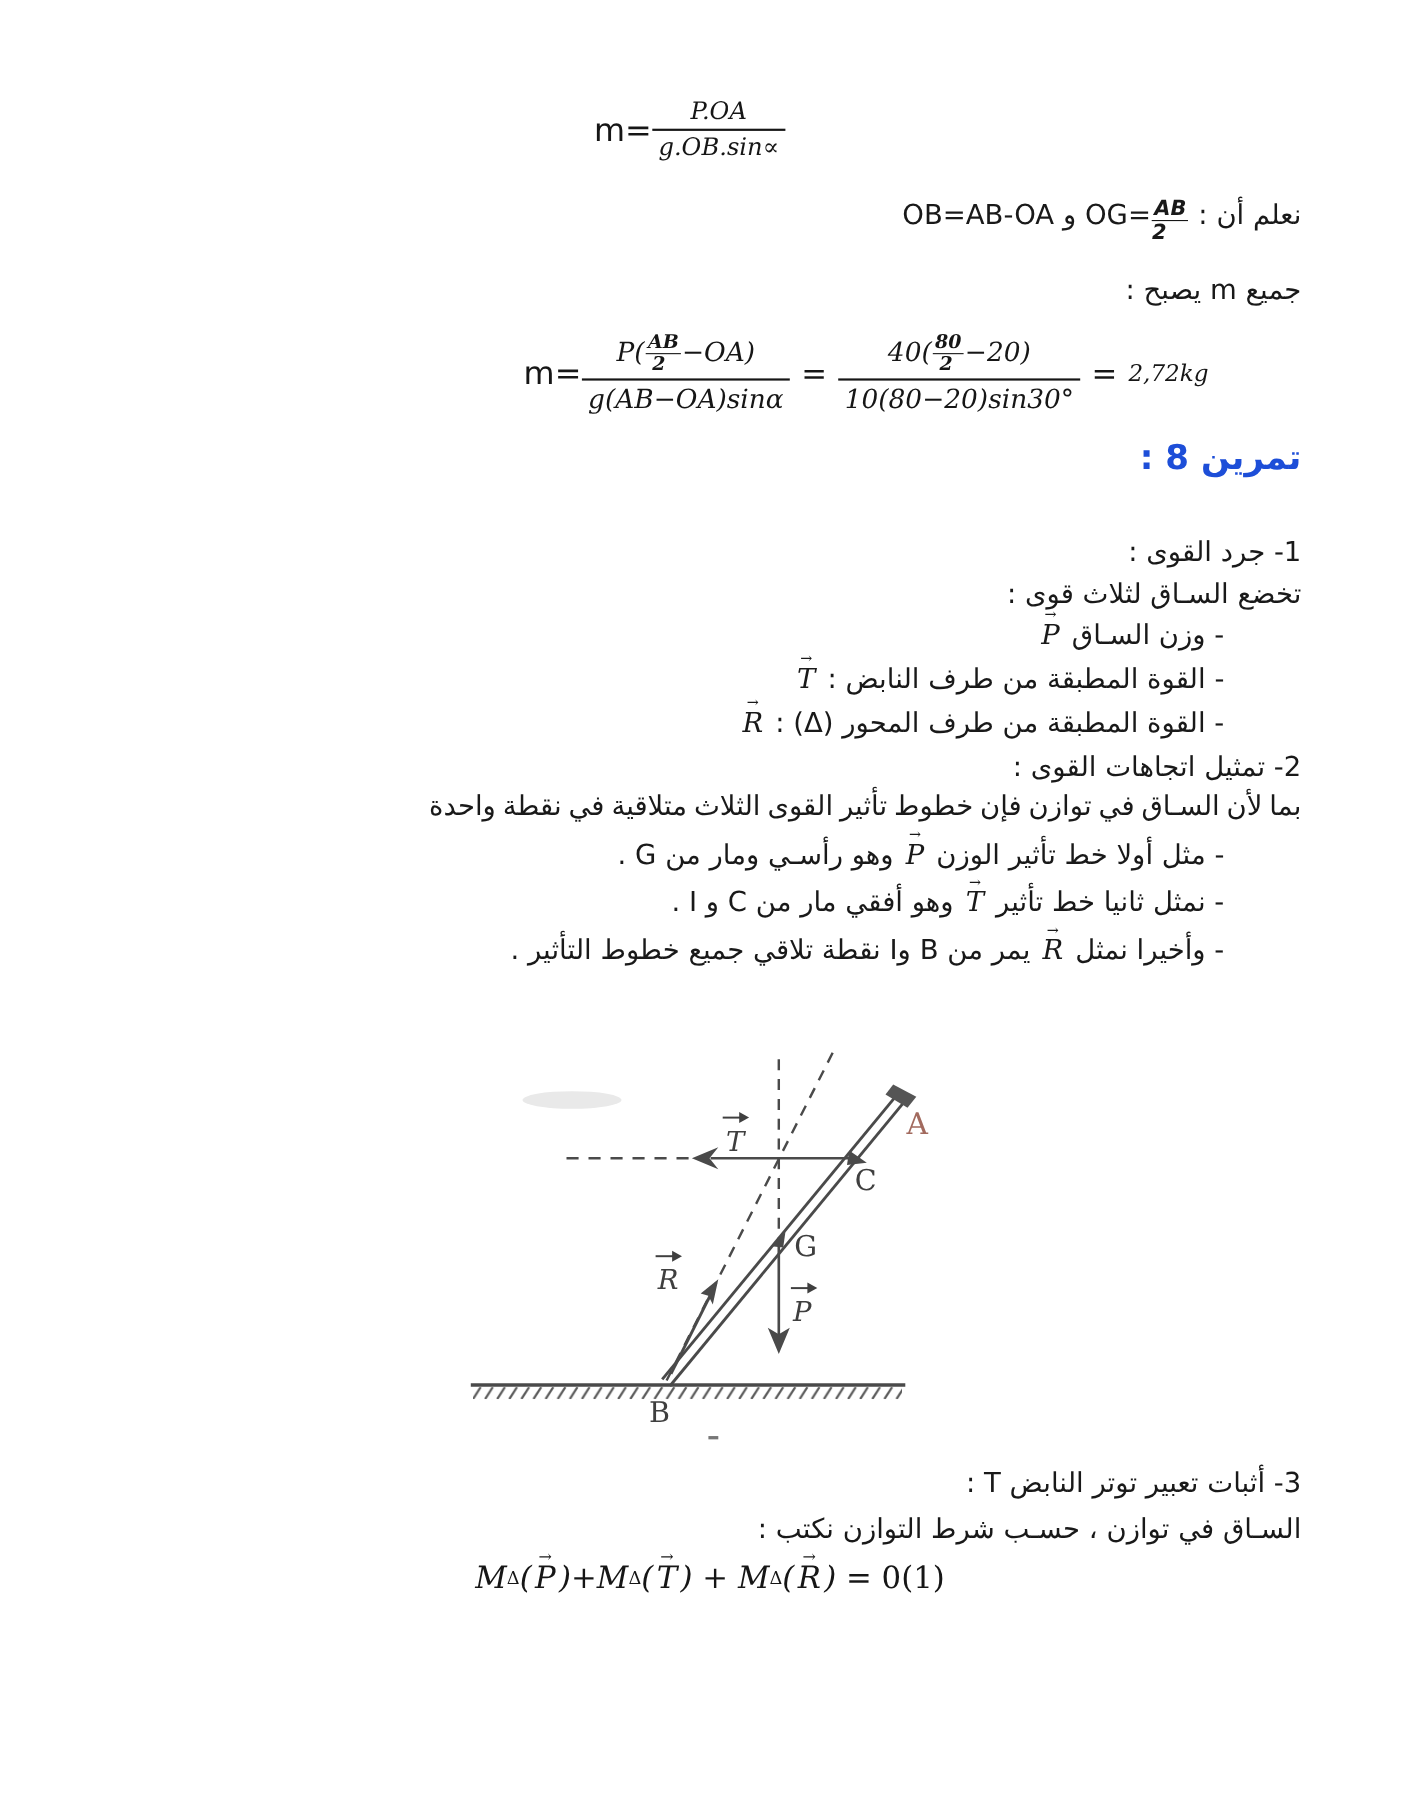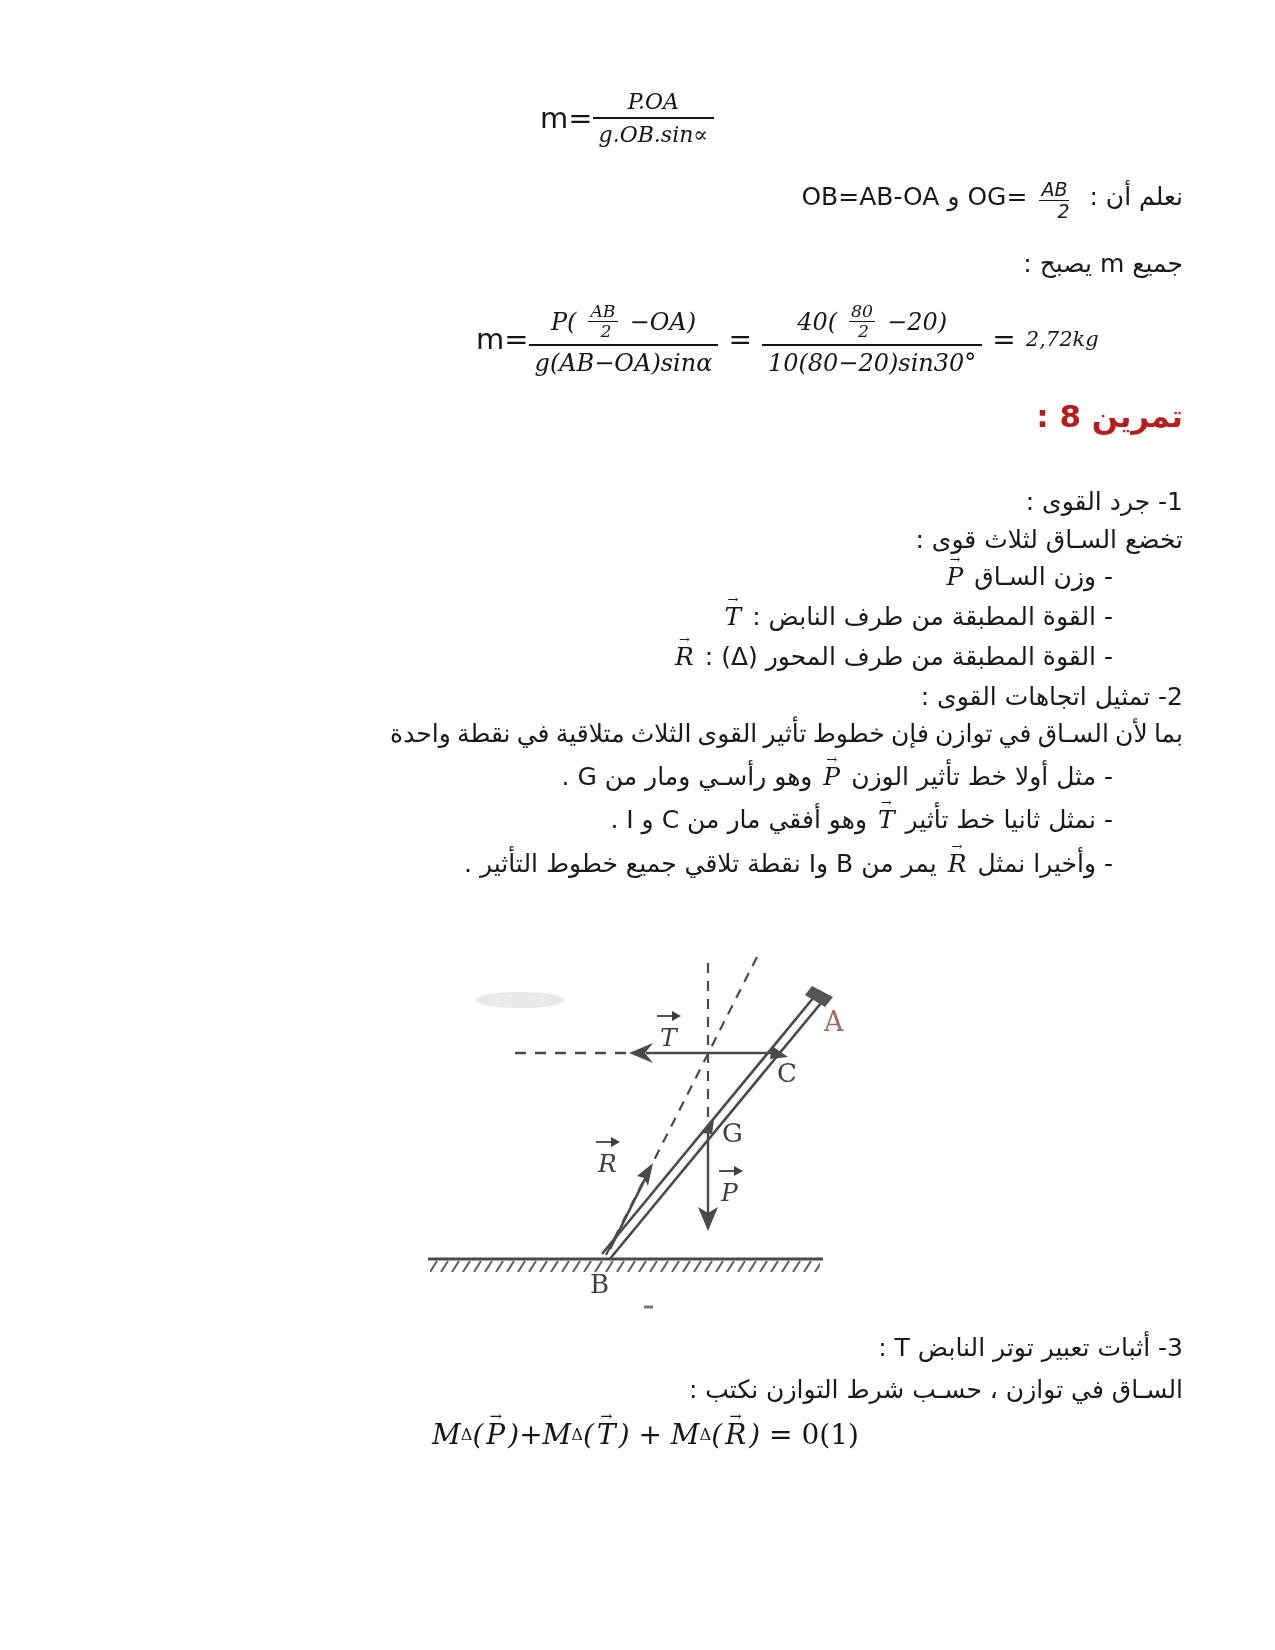--- a/index.html
+++ b/index.html
@@ -24,21 +24,21 @@
   
   .formula{
     position:absolute; display:flex; align-items:center; direction:ltr;
     font-family:"DejaVu Serif", serif; color:#161616; white-space:nowrap;
   }
   .sans{ font-family:"DejaVu Sans", sans-serif; font-style:normal; }
   .mi{ font-style:italic; }
   .frac{ display:inline-block; text-align:center; vertical-align:middle; }
   .frac .num{ display:block; border-bottom:2px solid #161616; padding:1px 6px 3px; }
   .frac .den{ display:block; padding:3px 6px 0; }
-  .sfrac{ display:inline-block; text-align:right; vertical-align:-0.45em; font-size:0.72em; line-height:1; margin:0 12px; }
+  .sfrac{ display:inline-block; text-align:left; vertical-align:-0.45em; font-size:0.72em; line-height:1; margin:0 1px;font-weight:bold; }
   .sfrac .num{ display:block; border-bottom:1.5px solid #161616; padding:0 2px 1px; }
   .sfrac .den{ display:block; padding-top:1px; }
   .nrow{ display:inline-flex; align-items:center; }
   .eq{ margin:0 10px; }
   .sub{ font-size:0.58em; font-style:normal; vertical-align:-0.45em; }
   .ltr{ direction:ltr; unicode-bidi:embed; }
   .inline-frac{ display:inline-block; vertical-align:-0.7em; }
 </style>
 </head>
 <body>
@@ -67,21 +67,21 @@
     </span>
     <span class="eq" style="font-size:28px;">=</span>
     <span class="frac mi">
       <span class="num nrow"><span>40(</span><span class="sfrac"><span class="num">80</span><span class="den">2</span></span><span>−20)</span></span>
       <span class="den">10(80−20)sin30°</span>
     </span>
     <span class="eq" style="font-size:28px;">=</span>
     <span class="mi" style="font-size:21px;">2,72kg</span>
   </div>
 
-  <div class="line heading" style="top: 396px; right: 92px; color: #b91c1c;">تمرين 8 :</div>
+  <div class="line heading" style="top: 396px; right: 92px; color: #1d4ed8;">تمرين 8 :</div>
 
   <div class="line" style="top:486px; right:92px;">1- جرد القوى :</div>
   <div class="line" style="top:524px; right:92px;">تخضع السـاق لثلاث قوى :</div>
   <div class="line" style="top:561px; right:162px;">-   وزن السـاق <span class="vec">P</span></div>
   <div class="line" style="top:641px; right:162px;">-   القوة المطبقة من طرف المحور (Δ) : <span class="vec">R</span></div>
   <div class="line" style="top:601px; right:162px;">-   القوة المطبقة من طرف النابض : <span class="vec">T</span></div>
 
   <div class="line" style="top:681px; right:92px;">2- تمثيل اتجاهات القوى :</div>
   <div class="line" style="top:718px; right:92px;font-family:Liberation Serif, serif;">بما لأن السـاق في توازن فإن خطوط تأثير القوى الثلاث متلاقية في نقطة واحدة</div>
   <div class="line" style="top:761px; right:162px;">-   مثل أولا خط تأثير الوزن <span class="vec">P</span> وهو رأسـي ومار من G .</div>

